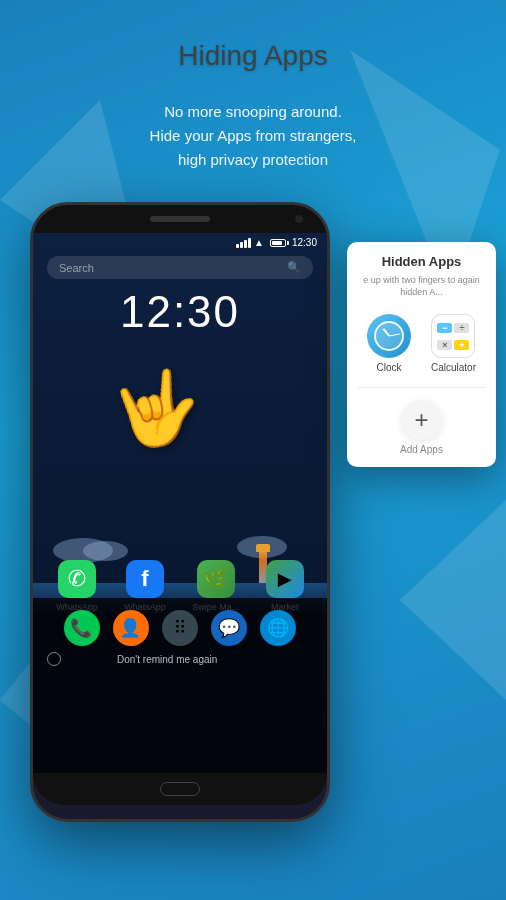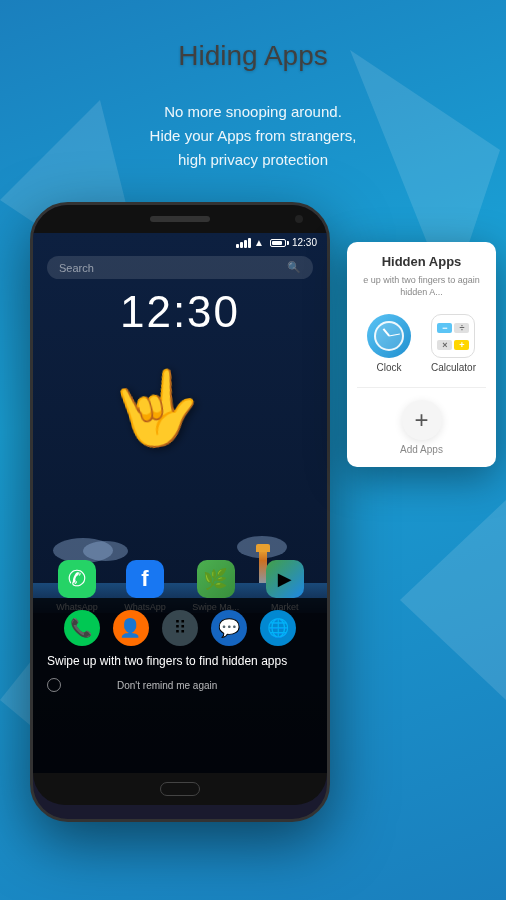--- a/index.html
+++ b/index.html
@@ -611,21 +611,20 @@
             <div class="partial-icon-img" style="background:#37474f;">⠿</div>
           </div>
           <div class="partial-icon">
             <div class="partial-icon-img" style="background:#1565c0;">💬</div>
           </div>
           <div class="partial-icon">
             <div class="partial-icon-img" style="background:#0288d1;">🌐</div>
           </div>
         </div>
 
-        <div class="tooltip-text">Swipe up with two fingers to find hidden apps</div>
         <div class="tooltip-checkbox-row">
           <div class="tooltip-checkbox"></div>
           <span class="tooltip-checkbox-label">Don't remind me again</span>
         </div>
       </div>
     </div>
 
     <div class="phone-bottom-bar">
       <div class="phone-home-button"></div>
     </div>

